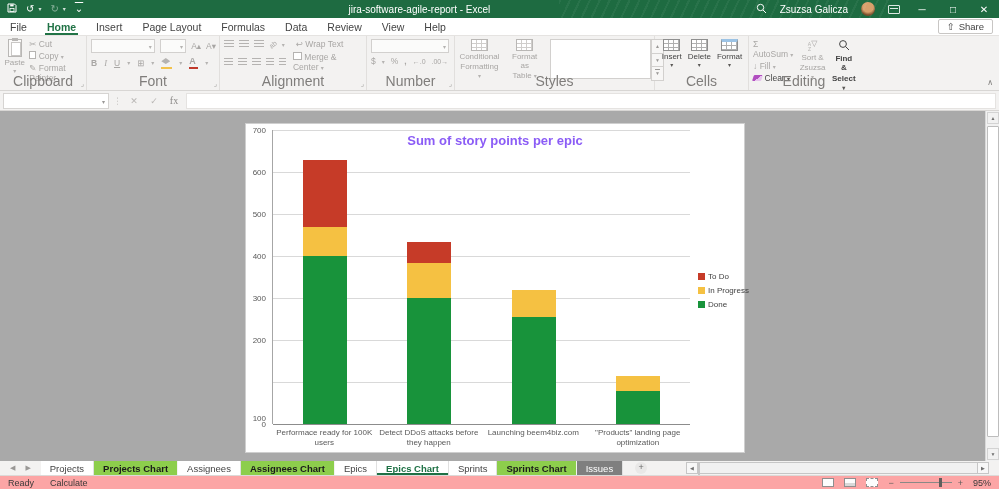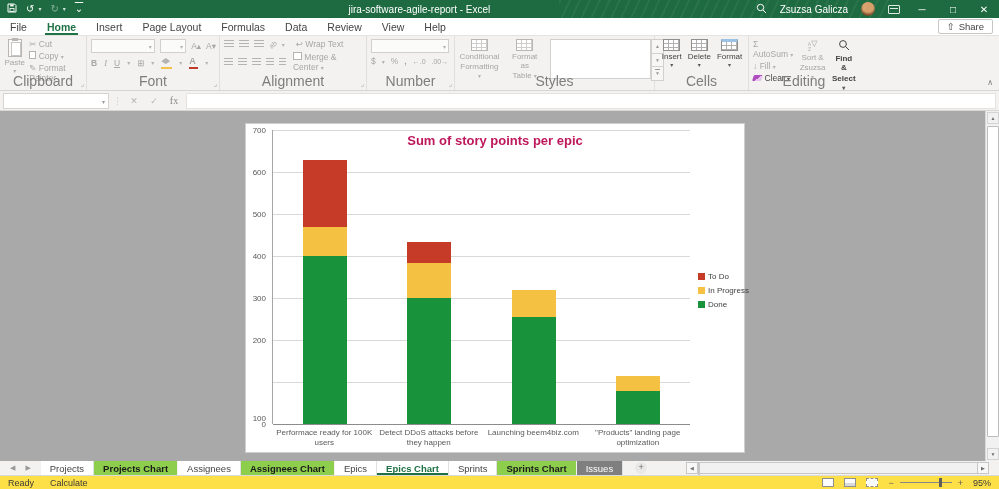--- a/index.html
+++ b/index.html
@@ -66,21 +66,21 @@
   .fb-fx{font-family:"Liberation Serif",serif;font-size:10px;color:#8a8886}
   .fb-input{flex:1;height:16px;background:#fff;border:1px solid #e5e3e1}
 
   
   .sheet-area{position:relative;height:350px;background:#a9a9a9}
   .vscroll{position:absolute;right:0;top:0;width:14px;height:100%;background:#f1f1f1;border-left:1px solid #d9d9d9}
   .vscroll .arr{position:absolute;left:1px;width:12px;height:12px;background:#f1f1f1;border:1px solid #d3d3d3;color:#6f6f6f;font-size:5px;text-align:center;line-height:11px}
   .vscroll .thumb{position:absolute;left:1px;top:15px;width:12px;bottom:24px;background:#fff;border:1px solid #bdbdbd;border-radius:1px}
 
   .chart-card{position:absolute;left:245px;top:12px;width:500px;height:330px;background:#fff;border:1px solid #cfcfcf}
-  .chart-title{position:absolute;top:9px;left:0;right:0;text-align:center;font-weight:700;font-size:13px;color:#be185d;z-index:3}
+  .chart-title{position:absolute;top:9px;left:0;right:0;text-align:center;font-weight:700;font-size:13px;color:#8b5cf6;z-index:3}
   .plot{position:absolute;left:26px;top:6px;width:418px;height:294px;border-left:1px solid #a6a6a6}
   .gridline{position:absolute;left:0;right:0;height:1px;background:#d9d9d9}
   .gridline.axisline{background:#8c8c8c}
   .ylabels{position:absolute;left:0;top:6px;width:22px;height:294px}
   .ylab{position:absolute;right:2px;font-size:8px;color:#595959;width:22px;text-align:right}
   .bars{position:absolute;left:0;top:0;width:100%;height:100%;display:flex;align-items:flex-end;z-index:2}
   .bcol{flex:1;display:flex;justify-content:center;align-items:flex-end;height:100%}
   .bstack{width:44px;display:flex;flex-direction:column-reverse}
   .seg{width:100%}
   .catlabels{position:absolute;left:26px;top:304px;width:418px;display:flex}
@@ -97,21 +97,21 @@
   .stab.green{background:#8dce4c;color:#1a1a1a;font-weight:700;border-right:1px solid #f3f2f1}
   .stab.active{background:#fff;color:#1e7145;font-weight:700;box-shadow:inset 0 -2px 0 #1e7145}
   .stab.dark{background:#7f7f7f;color:#fff}
   .add-sheet{align-self:center;margin-left:12px;width:12px;height:12px;border-radius:50%;background:#e9e8e7;color:#6a6a6a;font-size:9px;line-height:11px;text-align:center}
   .hscroll{position:absolute;right:10px;top:1px;width:303px;height:12px;display:flex}
   .hscroll .harr{width:12px;height:12px;border:1px solid #c6c6c6;background:#f7f7f7;color:#6f6f6f;font-size:5px;text-align:center;line-height:11px}
   .hscroll .htrack{flex:1;border-top:1px solid #c6c6c6;border-bottom:1px solid #c6c6c6;background:#f1f1f1}
   .hscroll .hthumb{height:100%;width:99%;background:#fff;border:1px solid #c6c6c6}
 
   
-  .statusbar{height:13px;background:#fde047;display:flex;align-items:center;font-size:9px;color:#3b3a39}
+  .statusbar{height:13px;background:#fca5a5;display:flex;align-items:center;font-size:9px;color:#3b3a39}
   .sb-left{display:flex;gap:16px;padding-left:8px}
   .sb-right{margin-left:auto;display:flex;align-items:center;gap:10px;padding-right:8px}
   .vic{width:12px;height:9px;border:1px solid #8f8f8f;background:#fdfdfd}
   .vic.b{background:linear-gradient(#fdfdfd 55%,#d9d9d9 55%)}
   .vic.c{border-style:dashed}
   .zoomctl{display:flex;align-items:center;gap:6px}
   .ztrack{position:relative;width:52px;height:1px;background:#8a8886}
   .zthumb{position:absolute;top:-4px;left:76%;width:3px;height:9px;background:#605e5c}
   .zsign{font-size:9px;color:#605e5c}
 </style>

